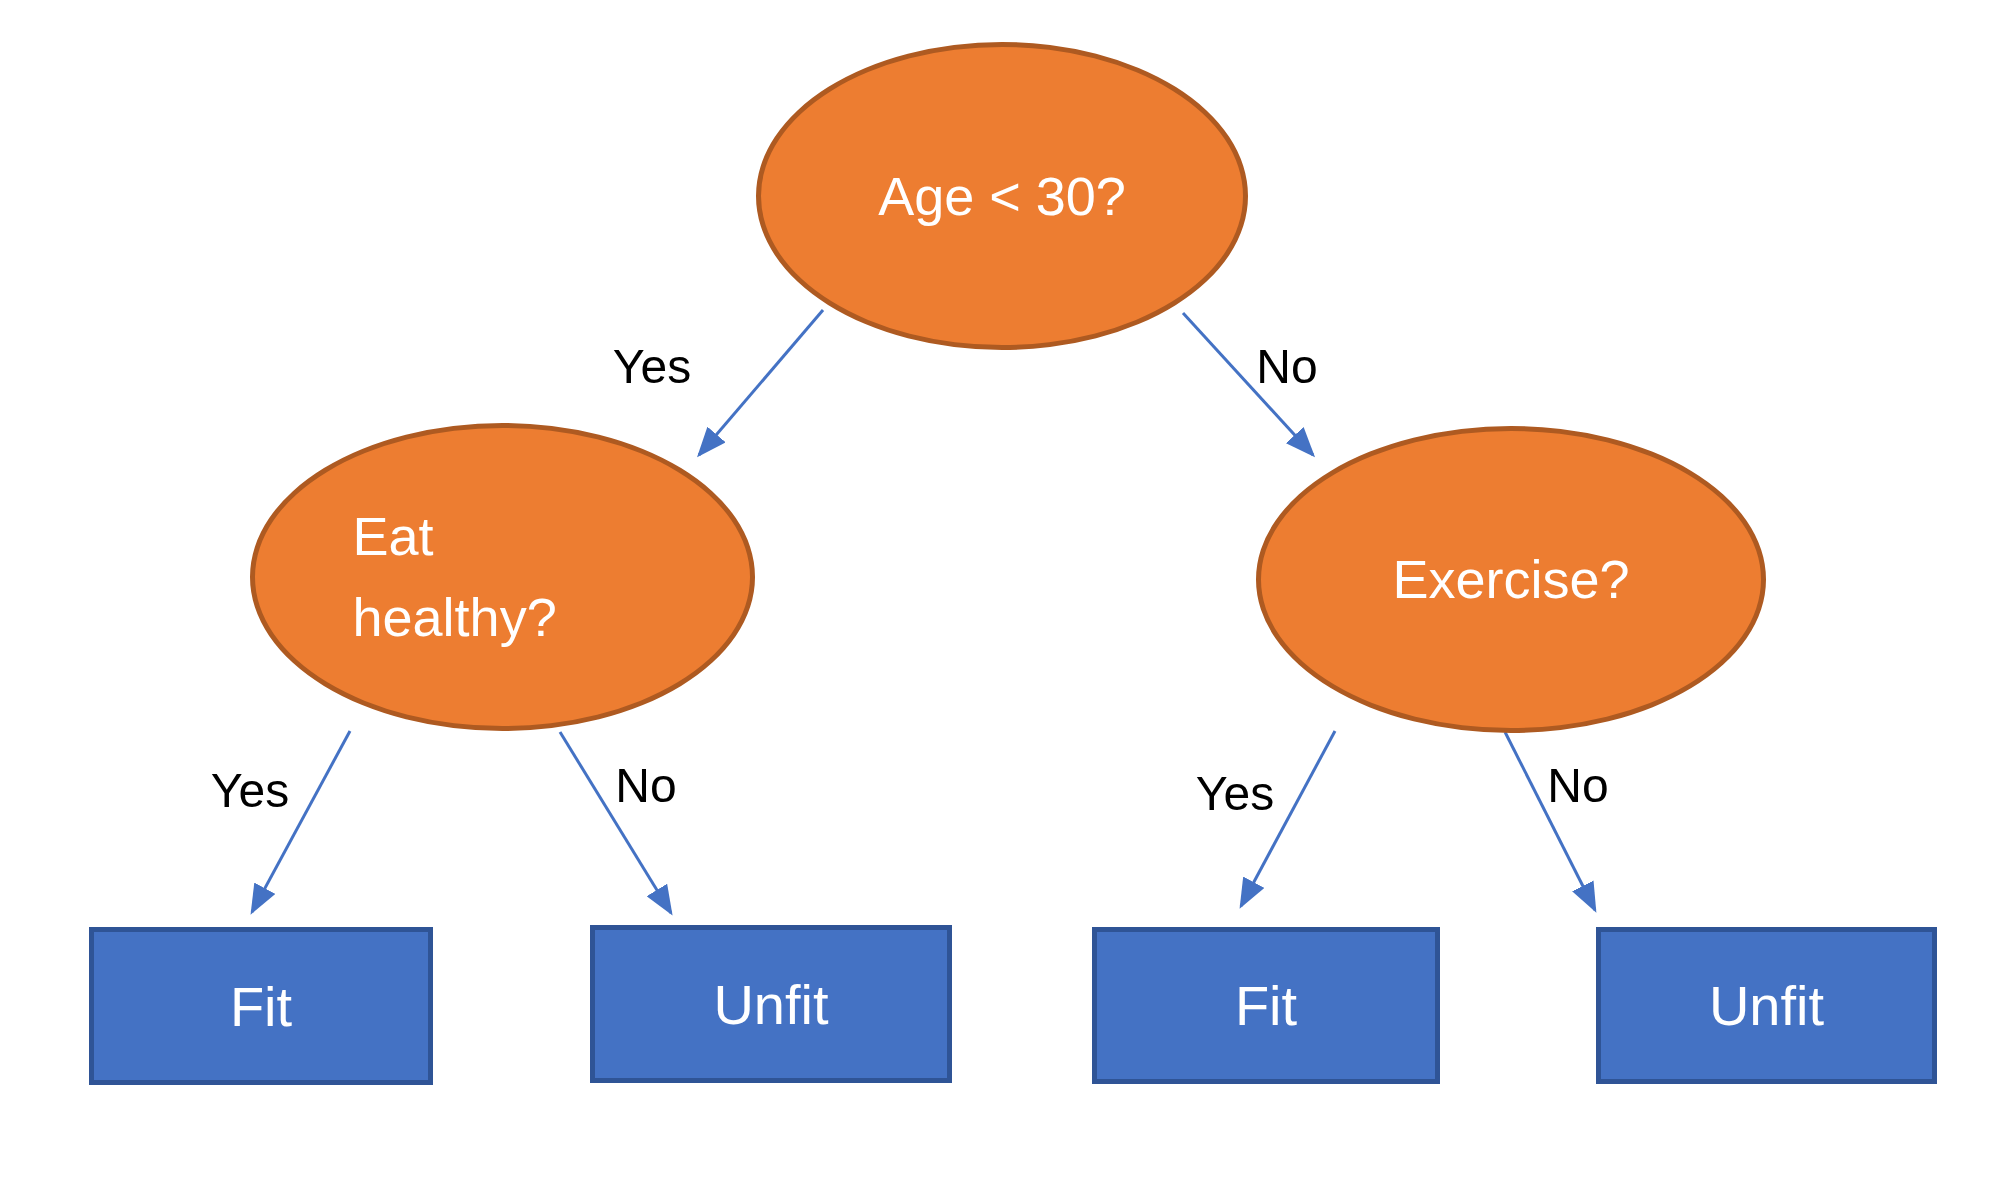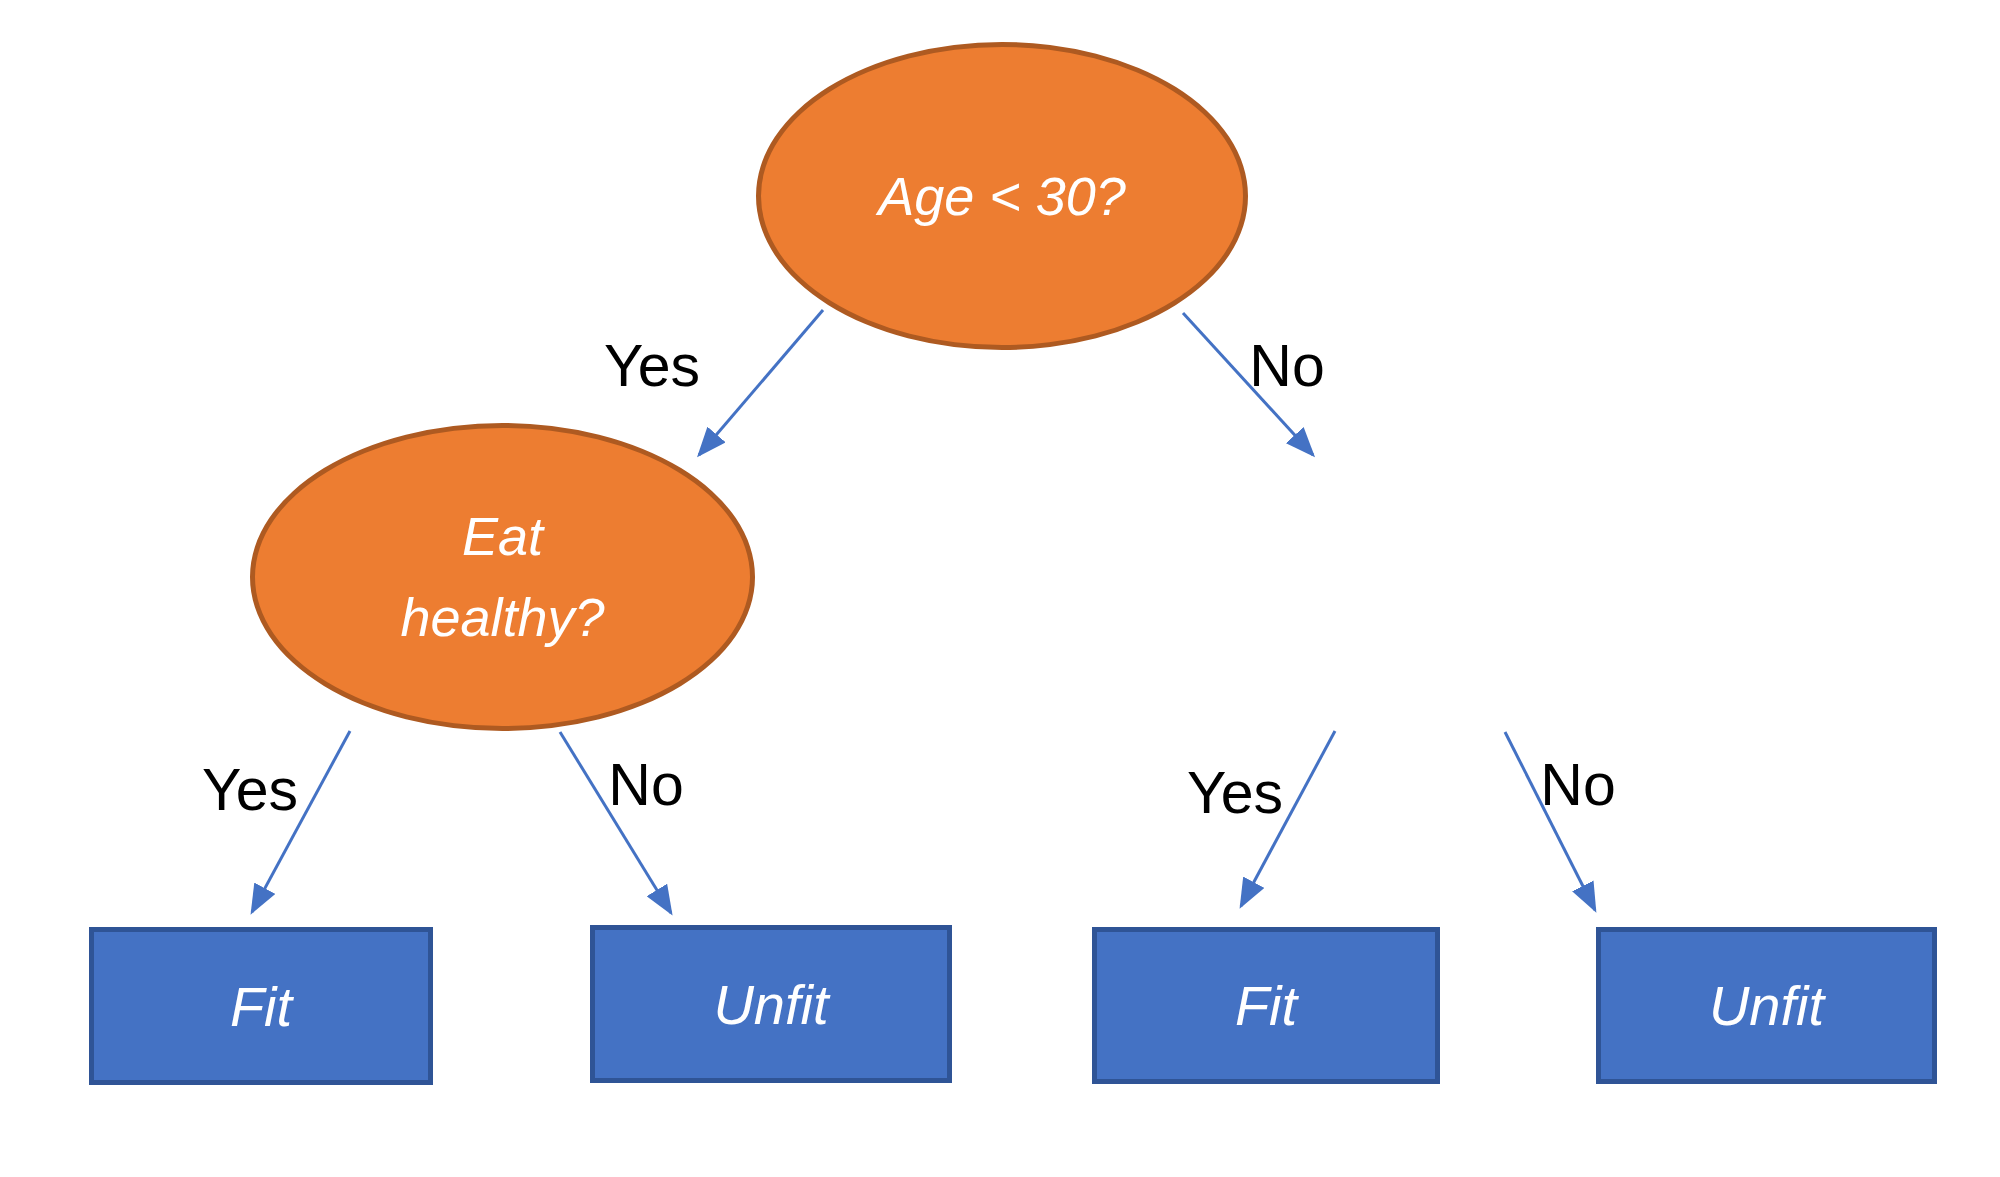--- a/index.html
+++ b/index.html
@@ -25,44 +25,43 @@
     pointer-events:none;
   }
   .edges line{
     stroke:var(--c-edge);
     stroke-width:3;
   }
   .edges .arrowhead{ fill:var(--c-edge); }
   .node{
     position:absolute;
     display:flex;align-items:center;justify-content:center;
-    text-align:center;
+    text-align:left;
     box-sizing:border-box;
     color:var(--c-node_text);
-    font-style:italic;
   }
   .decision{
     background:var(--c-decision_fill);
     border:5px solid var(--c-decision_border);
     border-radius:50%;
     font-size:54px;
     line-height:1.5;
   }
   .decision .node-label{max-width:420px;}
   .decision.wrap .node-label{max-width:300px;}
   .leaf{
     background:var(--c-leaf_fill);
     border:5px solid var(--c-leaf_border);
     font-size:56px;
     margin-left:8px;
   }
   .edge-label{
     position:absolute;
     transform:translate(-50%,-50%);
-    font-size:59px;
+    font-size:48px;
     color:var(--c-edge_label);
     white-space:nowrap;
   }
   
   #node-root      {left:756px; top:42px;  width:492px; height:308px;}
   #node-eat       {left:250px; top:423px; width:505px; height:308px;}
   #node-exercise  {left:1256px;top:426px; width:510px; height:307px;}
   #leaf-fit-1     {left:81px;  top:927px; width:344px; height:158px;}
   #leaf-unfit-1   {left:582px; top:925px; width:362px; height:158px;}
   #leaf-fit-2     {left:1084px;top:927px; width:348px; height:157px;}
@@ -94,20 +93,23 @@
   </svg>
 
   <div id="node-root" class="node decision">
     <span class="node-label">Age &lt; 30?</span>
   </div>
 
   <div id="node-eat" class="node decision wrap">
     <span class="node-label">Eat healthy?</span>
   </div>
 
+  <div id="node-exercise" class="node decision">
+    <span class="node-label">Exercise?</span>
+  </div>
 
   <div id="leaf-fit-1" class="node leaf">
     <span class="node-label">Fit</span>
   </div>
 
   <div id="leaf-unfit-1" class="node leaf">
     <span class="node-label">Unfit</span>
   </div>
 
   <div id="leaf-fit-2" class="node leaf">

